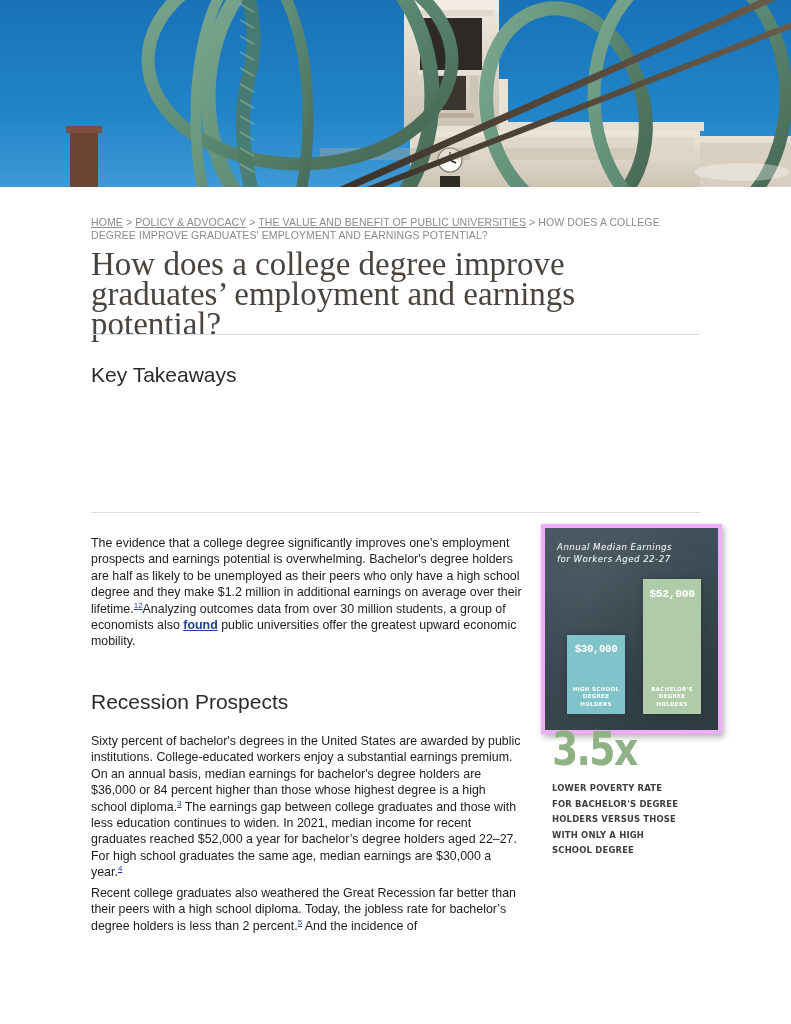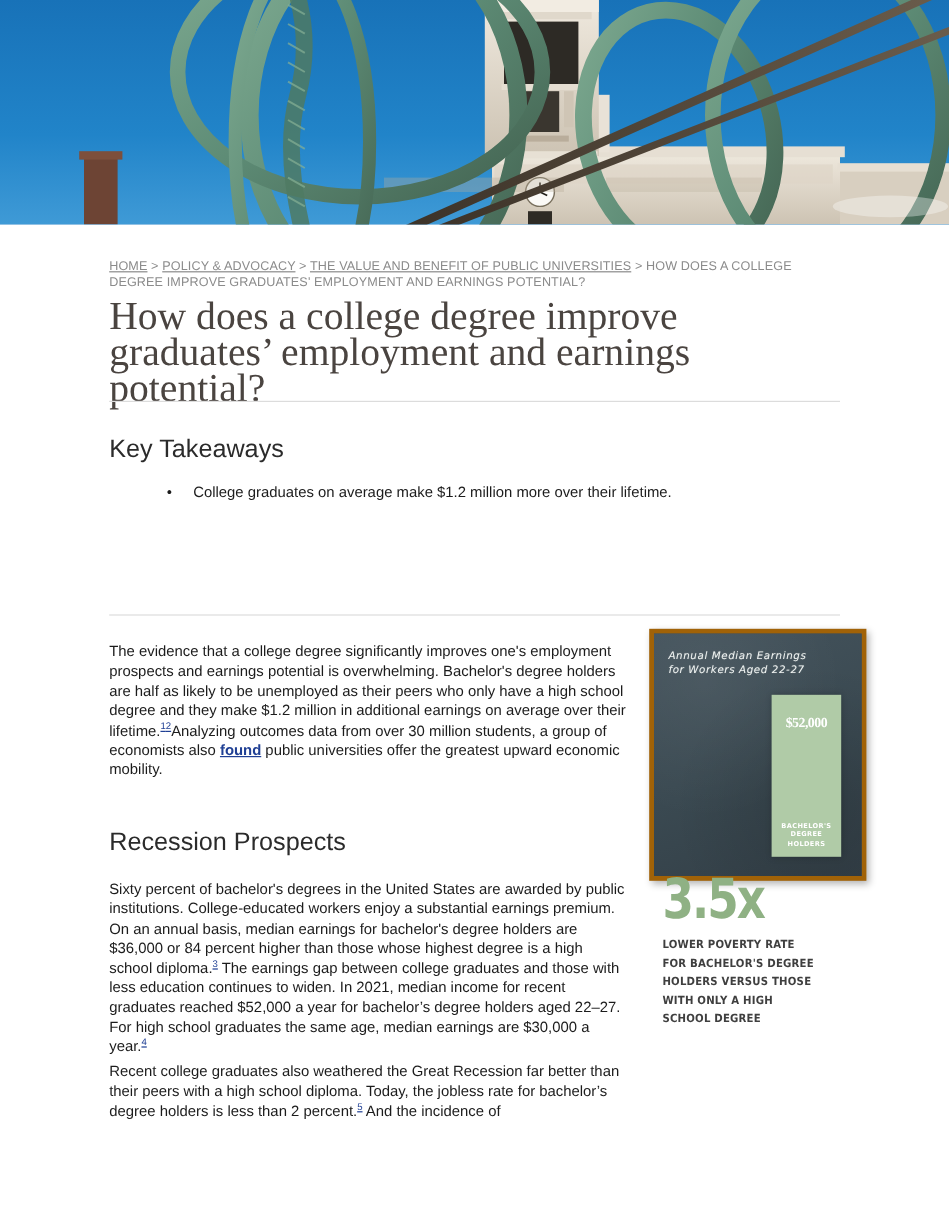--- a/index.html
+++ b/index.html
@@ -79,21 +79,21 @@
     color:#1f3f94;font-weight:bold;text-decoration:underline;
   }
   sup.fn{
     font-size:8px;vertical-align:super;line-height:0;
   }
   sup.fn a{color:#1f3f94;text-decoration:underline;}
 
   
   .figure{
     position:absolute;left:541px;top:337px;width:181px;height:210px;
-    background:#a16207;padding:4px;box-sizing:border-box;
+    background:#f0abfc;padding:4px;box-sizing:border-box;
     box-shadow:2px 3px 6px rgba(0,0,0,.30);
   }
   .figure-inner{
     position:relative;width:100%;height:100%;
     background:#3c4b54;
     background-image:
       radial-gradient(circle at 25% 20%, rgba(255,255,255,.055), rgba(255,255,255,0) 55%),
       radial-gradient(circle at 78% 72%, rgba(0,0,0,.14), rgba(0,0,0,0) 60%),
       linear-gradient(160deg,#44535c 0%,#3a4951 55%,#333f47 100%);
     overflow:hidden;
@@ -110,22 +110,22 @@
   }
   .bar{
     position:absolute;bottom:0;
     display:flex;flex-direction:column;align-items:center;
     justify-content:space-between;
     box-shadow:0 0 5px rgba(0,0,0,.25);
   }
   .bar.hs{left:22px;width:58px;height:79px;background:#81c3cb;}
   .bar.ba{left:98px;width:58px;height:135px;background:#b0cba7;}
   .bar-value{
-    margin-top:18px;
-    font-family:Liberation Serif, serif;
+    margin-top:8px;
+    font-family:Liberation Mono, monospace;
     font-size:11.5px;letter-spacing:-.4px;color:#ffffff;font-weight:bold;
     white-space:nowrap;
   }
   .bar.hs .bar-value{font-size:10.8px;}
   .bar-label{
     margin-bottom:6px;
     font-family:"DejaVu Sans", sans-serif;
     font-size:5.5px;line-height:7.5px;letter-spacing:.3px;
     color:#ffffff;font-weight:bold;text-align:center;text-transform:uppercase;
   }
@@ -240,21 +240,20 @@
     <a href="#">HOME</a><span class="sep"> &gt; </span><a href="#">POLICY &amp; ADVOCACY</a><span class="sep"> &gt; </span><a href="#">THE VALUE AND BENEFIT OF PUBLIC UNIVERSITIES</a><span class="sep"> &gt; </span><span class="current">HOW DOES A COLLEGE DEGREE IMPROVE GRADUATES' EMPLOYMENT AND EARNINGS POTENTIAL?</span>
   </div>
 
   <h1 class="page-title">How does a college degree improve graduates’ employment and earnings potential?</h1>
 
   <div class="rule rule-1"></div>
 
   <h2 class="h2 h2-key">Key Takeaways</h2>
 
   <ul class="takeaways">
-    <li>College graduates on average make $1.2 million more over their lifetime.</li>
   </ul>
 
   <div class="rule rule-2"></div>
 
   <div class="col-left p1">
     <p class="para"><span>The evidence that a college degree significantly improves one's employment prospects and earnings potential is overwhelming. Bachelor's degree holders are half as likely to be unemployed as their peers who only have a high school degree and they make $1.2 million in additional earnings on average over their lifetime.</span><sup class="fn"><a href="#">1</a></sup><sup class="fn"><a href="#">2</a></sup><span>Analyzing outcomes data from over 30 million students, a group of economists also </span><a class="inline-link" href="#">found</a><span> public universities offer the greatest upward economic mobility.</span></p>
   </div>
 
   <h2 class="h2 h2-bolstered">Recession Prospects</h2>
 
@@ -266,20 +265,27 @@
     <p class="para"><span>Recent college graduates also weathered the Great Recession far better than their peers with a high school diploma. Today, the jobless rate for bachelor’s degree holders is less than 2 percent.</span><sup class="fn"><a href="#">5</a></sup><span> And the incidence of</span></p>
   </div>
 
   <div class="figure">
     <div class="figure-inner">
       <div class="chart-title">
         <div>Annual Median Earnings</div>
         <div>for Workers Aged 22-27</div>
       </div>
       <div class="bars">
+        <div class="bar hs">
+          <div class="bar-value">$30,000</div>
+          <div class="bar-label">
+            <div>HIGH SCHOOL</div>
+            <div>DEGREE HOLDERS</div>
+          </div>
+        </div>
         <div class="bar ba">
           <div class="bar-value">$52,000</div>
           <div class="bar-label">
             <div>BACHELOR'S</div>
             <div>DEGREE HOLDERS</div>
           </div>
         </div>
       </div>
     </div>
   </div>

